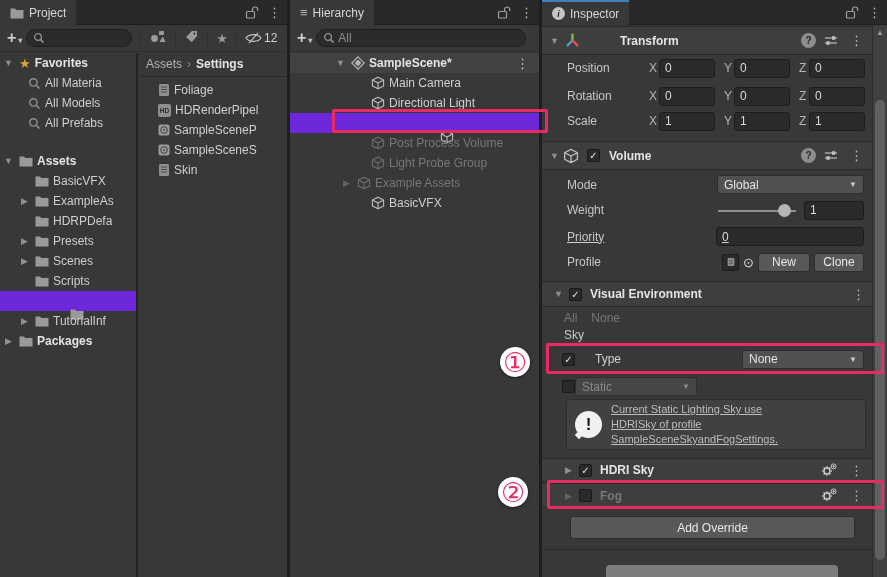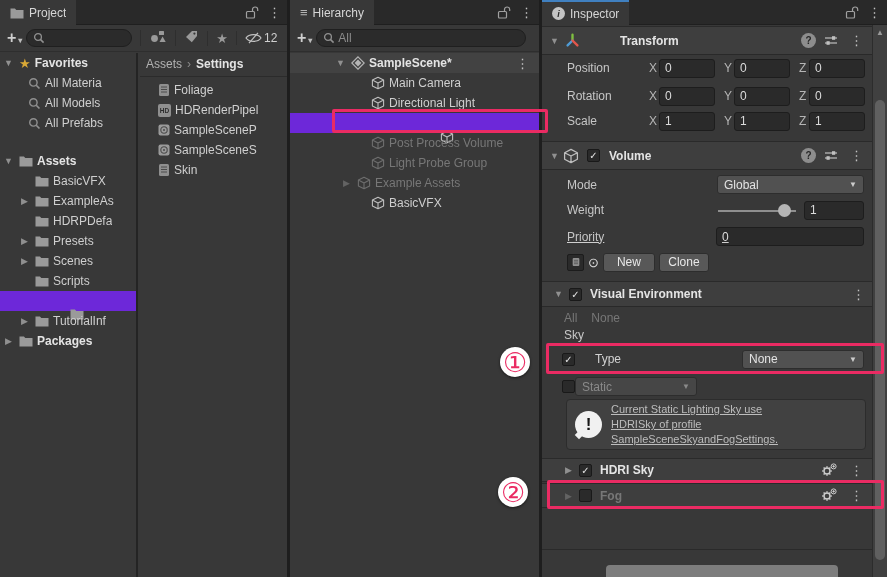--- a/index.html
+++ b/index.html
@@ -465,20 +465,21 @@
           <span class="track"></span>
           <span class="knob" style="left:60px;"></span>
         </span>
       <span class="fld" style="width:60px;">1</span>
     </div>
     <div class="irow" style="top:201px;left:25px;right:8px;height:21px;text-decoration:underline;">
       <span style="flex:1;color:#c6c6c6;">Priority</span>
       <span class="fld" style="width:148px;">0</span>
     </div>
     <div class="irow" style="top:227px;left:25px;right:8px;height:20px;">
+      <span style="flex:1;color:#c6c6c6;">Profile</span>
       <span class="objfield">
           <svg width="8" height="10" viewBox="0 0 12 14">
             <rect x="1" y="1" width="10" height="12" rx="1.5" fill="#8f8f8f"></rect>
             <line x1="3" y1="4.5" x2="9" y2="4.5" stroke="#4a4a4a"></line>
             <line x1="3" y1="7" x2="9" y2="7" stroke="#4a4a4a"></line>
             <line x1="3" y1="9.5" x2="9" y2="9.5" stroke="#4a4a4a"></line>
           </svg>
         </span>
       <span class="picker" style="margin:0 4px;">⊙</span>
       <span class="btn" style="width:52px;height:19px;margin-right:4px;">New</span>
@@ -558,20 +559,21 @@
             <line x1="3.6" y1="11.4" x2="4.6" y2="10.4"></line>
             <line x1="9.4" y1="5.6" x2="10.4" y2="4.6"></line>
           </g>
           <circle cx="13.6" cy="3.4" r="2.5" fill="#3e3e3e" stroke="#cfcfcf"></circle>
           <line x1="13.6" y1="2.2" x2="13.6" y2="4.6" stroke="#cfcfcf"></line>
           <line x1="12.4" y1="3.4" x2="14.8" y2="3.4" stroke="#cfcfcf"></line>
         </svg>
       <span class="kebab" style="position:absolute;left:308px;">⋮</span>
     </div>
 
+    <div class="btn" style="position:absolute;top:491px;left:28px;width:285px;height:23px;">Add Override</div>
 
     <div style="position:absolute;top:524px;left:0;width:330px;height:1px;background:#2a2a2a;"></div>
 
     <div style="position:absolute;top:540px;left:64px;width:232px;height:12px;background:#7d7d7d;border-radius:4px 4px 0 0;"></div>
   </div>
 
   <div class="sb">
     <span class="up">▲</span>
     <span class="thumb" style="top:75px;height:460px;"></span>
   </div>

